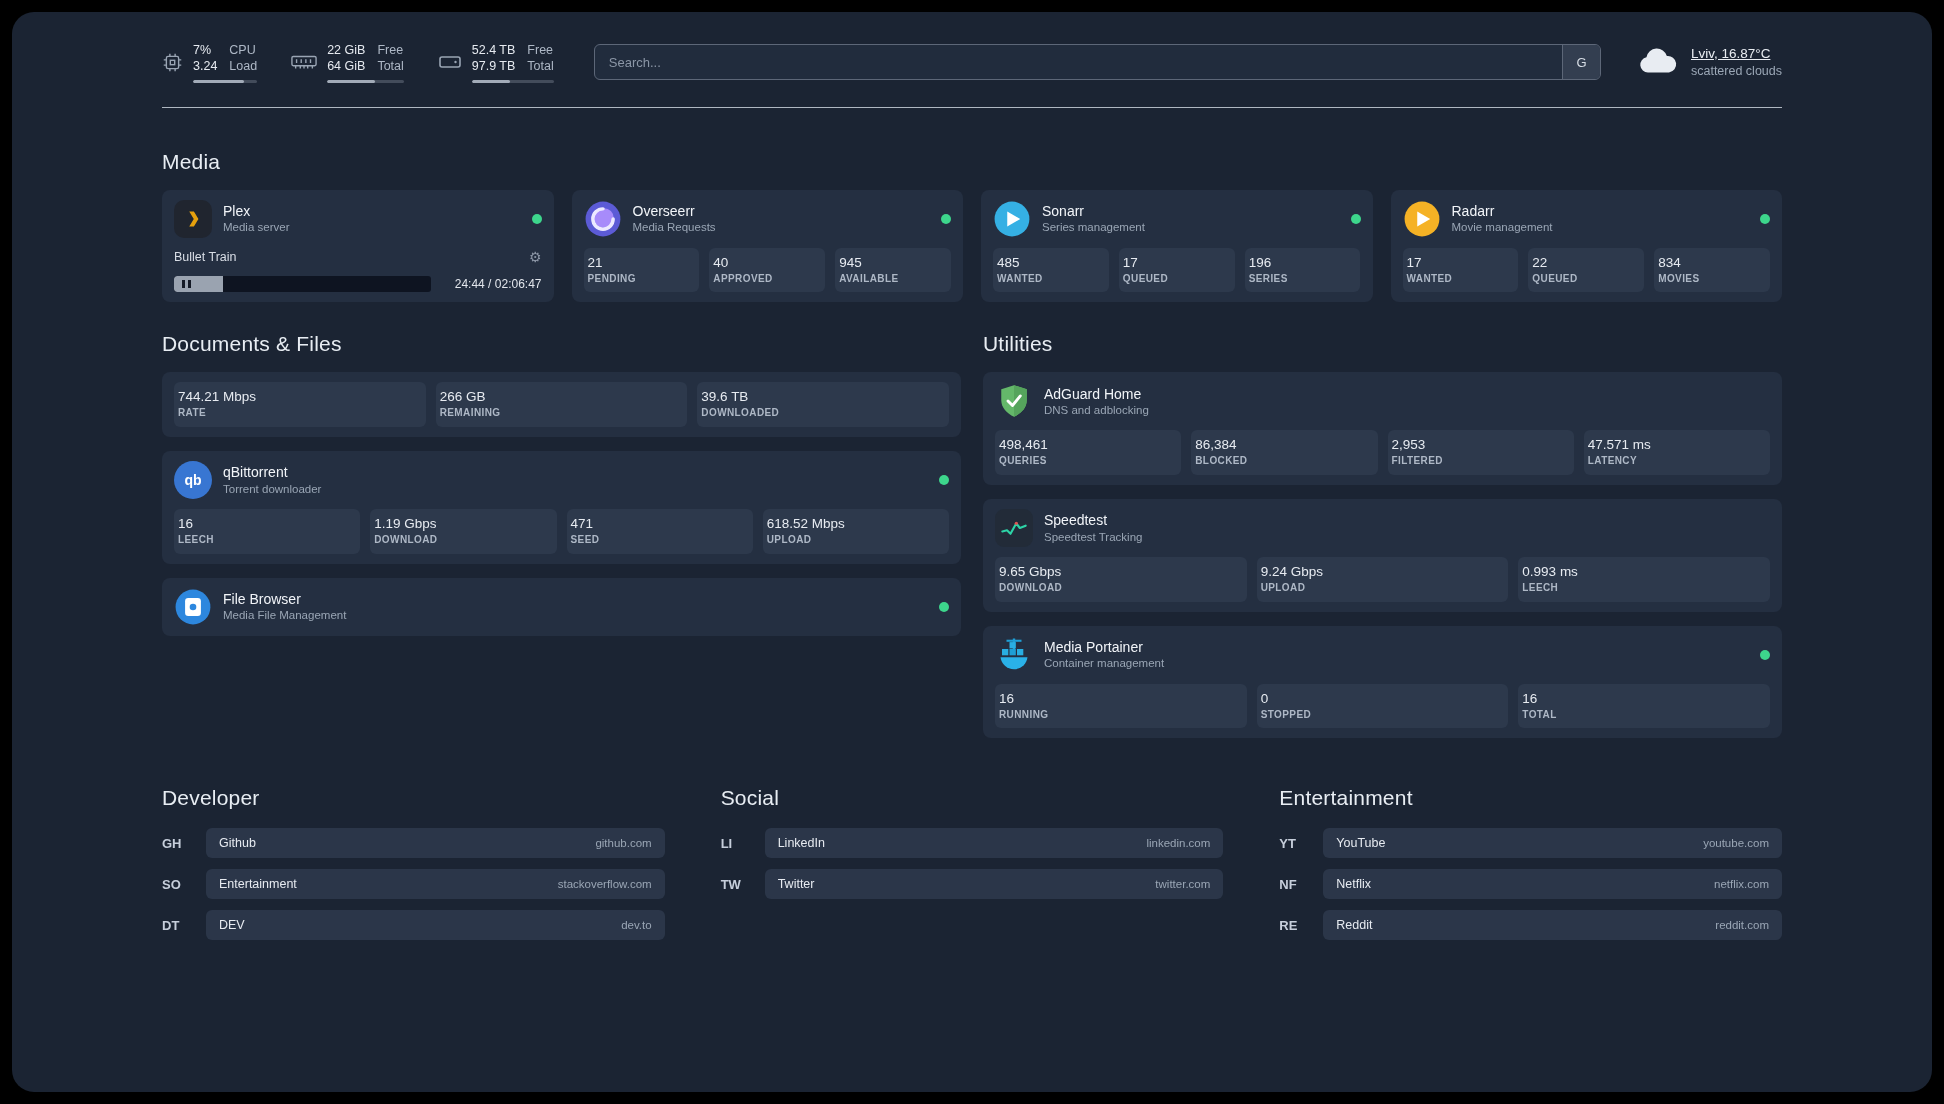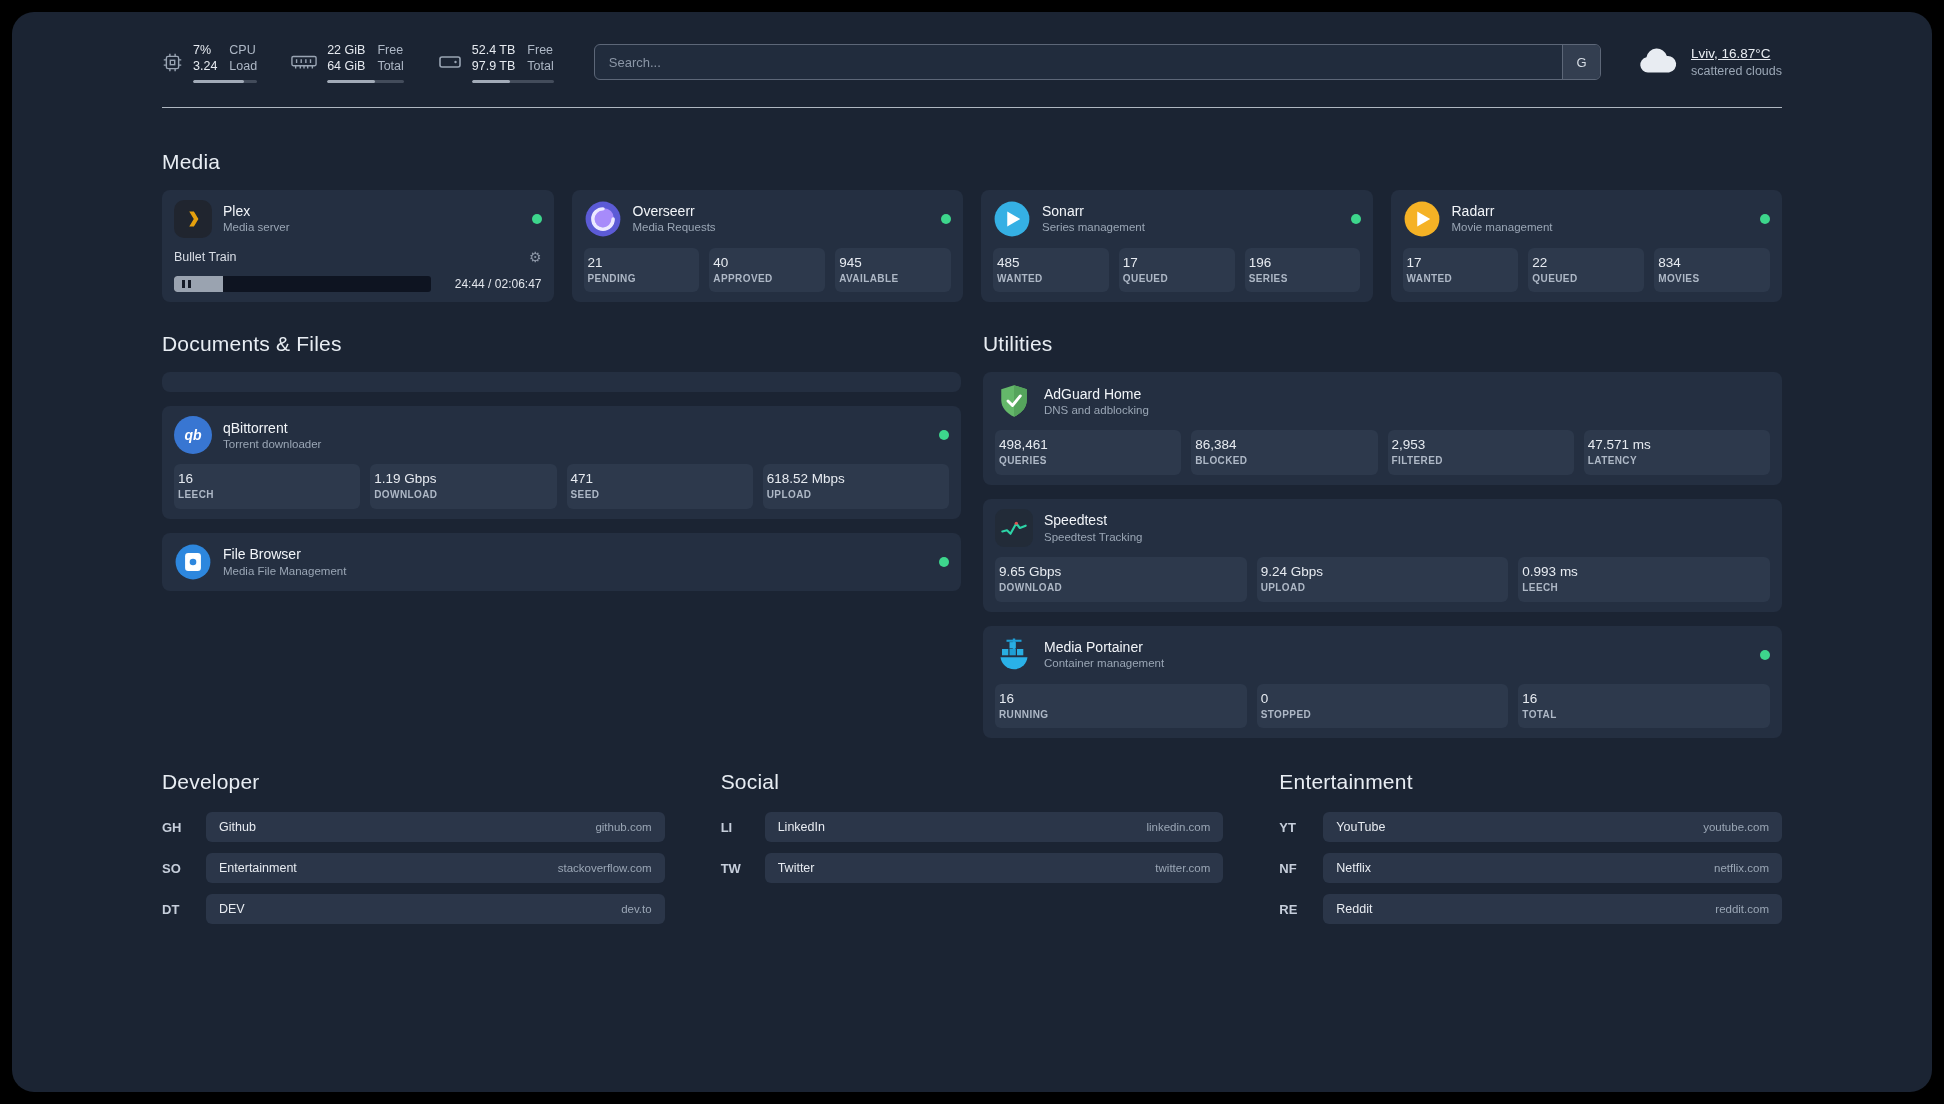--- a/index.html
+++ b/index.html
@@ -93,26 +93,26 @@
   
   .two-col { display: grid; grid-template-columns: 1fr 1fr; gap: 22px; margin-top: 30px; }
   .col-title { margin-bottom: 16px; }
   .col-stack { display: flex; flex-direction: column; gap: 14px; }
 
   
   .circle { width: 38px; height: 38px; border-radius: 50%; display: grid; place-items: center; }
   .plex-bg { width: 38px; height: 38px; border-radius: 10px; background: #20252f; display: grid; place-items: center; }
   .nzb-bg { background: #3fa44c; }
   .nzb-bg span { color: #fff; font-size: 9px; font-style: italic; font-weight: bold; }
-  .qb-bg { background: #3876d2; font-style: italic; }
+  .qb-bg { background: #3876d2; }
   .qb-bg span { color: #fff; font-size: 14px; font-weight: bold; }
   .speed-bg { width: 38px; height: 38px; border-radius: 9px; background: #222b38; display: grid; place-items: center; }
 
   
-  .bookmarks { display: grid; grid-template-columns: repeat(3, 1fr); column-gap: 56px; margin-top: 32px; }
+  .bookmarks { display: grid; grid-template-columns: repeat(3, 1fr); column-gap: 56px; margin-top: 48px; }
   .bm-title { margin-bottom: 18px; }
   .bm-row { display: flex; align-items: center; margin-bottom: 11px; }
   .bm-abbr { width: 44px; font-size: 13px; font-weight: 600; color: #c6cedb; }
   .bm-tile {
     flex: 1; display: flex; align-items: center; justify-content: space-between;
     background: #2b3649; border-radius: 6px; padding: 8px 13px; cursor: pointer;
   }
   .bm-name { font-size: 12.5px; color: #e7ebf1; }
   .bm-url  { font-size: 11.5px; color: #9aa6b5; }
 </style>
@@ -345,20 +345,34 @@
       </div>
     </div>
 
     <div class="two-col">
 
       <div>
         <h2 class="section-title col-title">Documents &amp; Files</h2>
         <div class="col-stack">
 
           <div class="card">
+            <div class="stats">
+              <div class="tile">
+                  <div class="tile-val">744.21 Mbps</div>
+                  <div class="tile-lab">RATE</div>
+                </div>
+              <div class="tile">
+                  <div class="tile-val">266 GB</div>
+                  <div class="tile-lab">REMAINING</div>
+                </div>
+              <div class="tile">
+                  <div class="tile-val">39.6 TB</div>
+                  <div class="tile-lab">DOWNLOADED</div>
+                </div>
+            </div>
           </div>
 
           <div class="card">
             <div class="card-head">
               <div class="svc-icon circle qb-bg">
                   <span>qb</span>
                 </div>
               <div class="svc-text">
                 <div class="svc-name">qBittorrent</div>
                 <div class="svc-sub">Torrent downloader</div>

